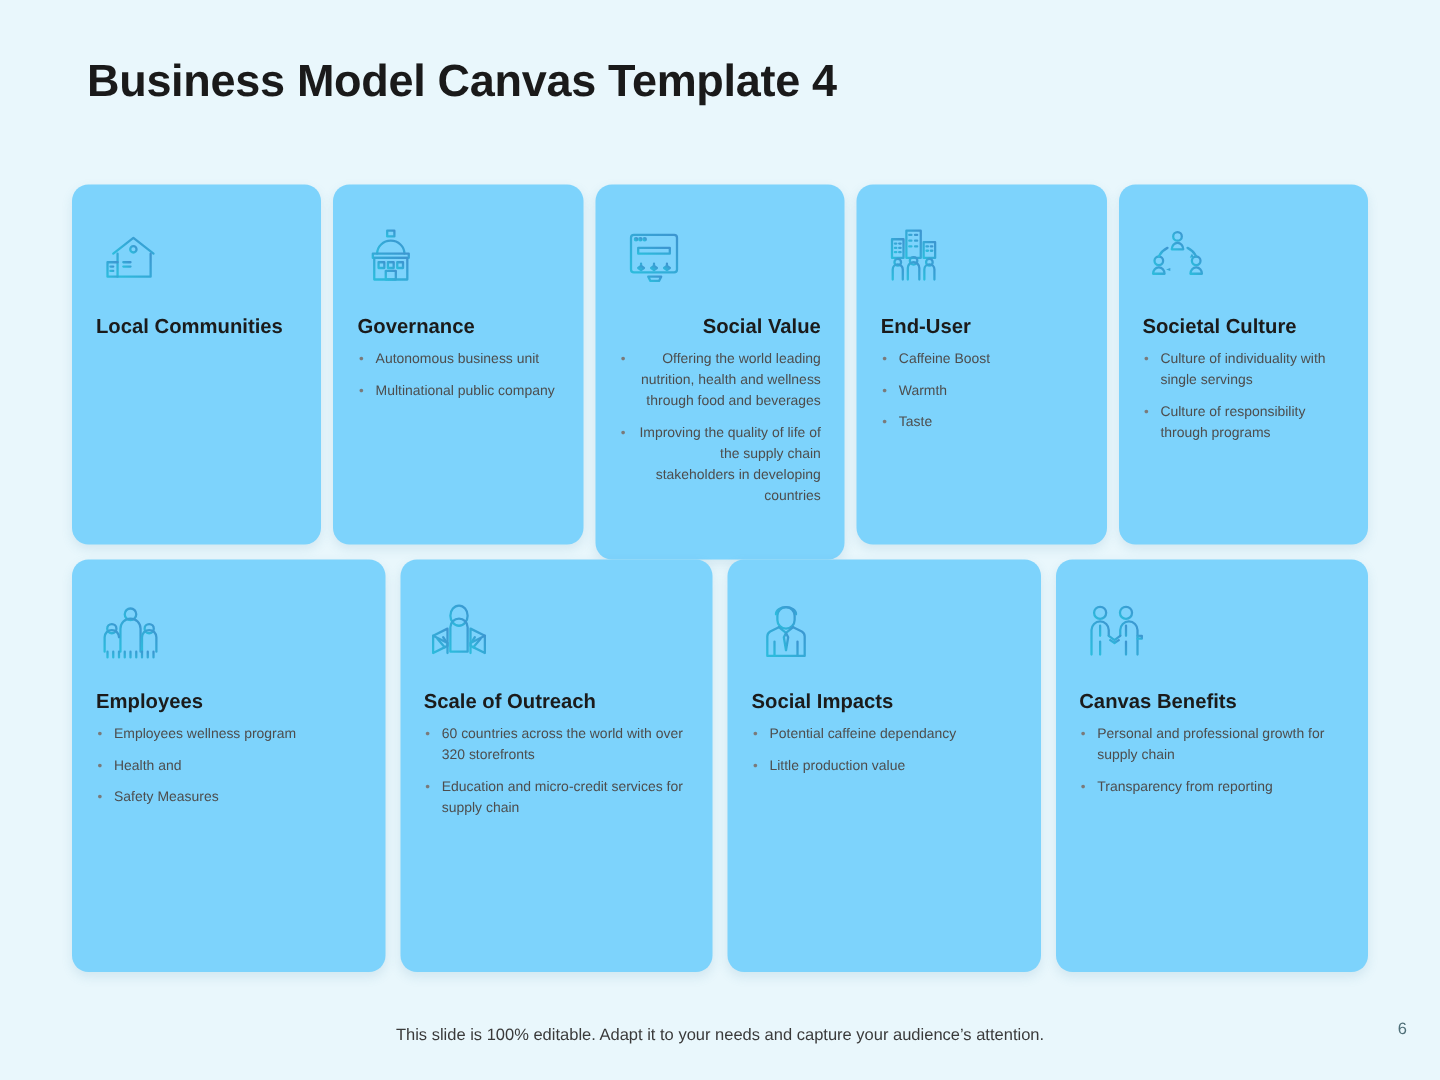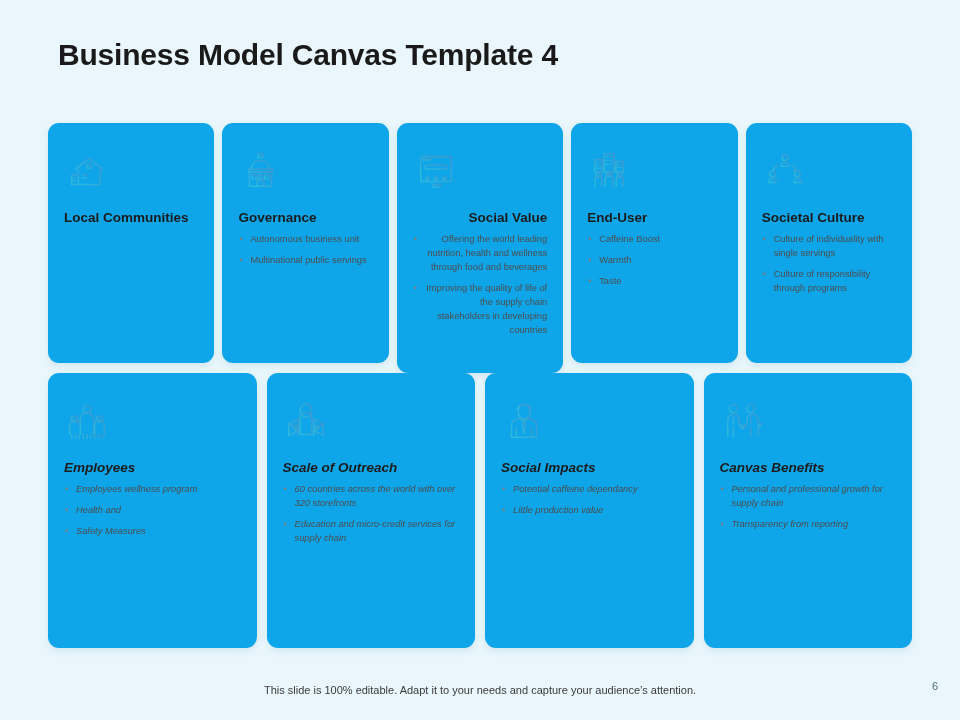--- a/index.html
+++ b/index.html
@@ -48,25 +48,24 @@
     gap: 8px;
     align-items: flex-start;
   }
 
   #row-2 {
     left: 48px;
     top: 373px;
     width: 864px;
     gap: 10px;
     align-items: flex-start;
-    font-style: italic;
   }
 
   .card {
-    background: #0ea5e9;
+    background: #7dd3fc;
     border-radius: 11px;
     box-shadow: 0 3px 7px rgba(86, 150, 180, 0.16);
     padding: 25px 16px 16px 16px;
     position: relative;
     overflow: hidden;
   }
 
   #row-1 .card {
     width: 167px;
     min-height: 240px;
@@ -192,21 +191,21 @@
       <rect x="21.5" y="28" width="4" height="4"></rect>
       <rect x="28" y="28" width="4" height="4"></rect>
       <rect x="20" y="34" width="7" height="6"></rect>
       <path d="M9 40 h30"></path>
     </g>
           </svg>
         </div>
         <div class="card-title">Governance</div>
         <ul class="card-list">
           <li>Autonomous business unit</li>
-          <li>Multinational  public servings</li>
+          <li>Multinational  public company</li>
         </ul>
       </div>
       <div class="card tall">
         <div class="card-icon">
           <svg class="ic" width="46" height="46" viewBox="0 0 48 48">
     <g class="s" stroke="url(#gr)">
       <rect x="8" y="9" width="32" height="26" rx="2"></rect>
       <path d="M8 15 h32"></path>
       <circle cx="11.5" cy="12" r="0.8"></circle>
               <circle cx="14.5" cy="12" r="0.8"></circle>

